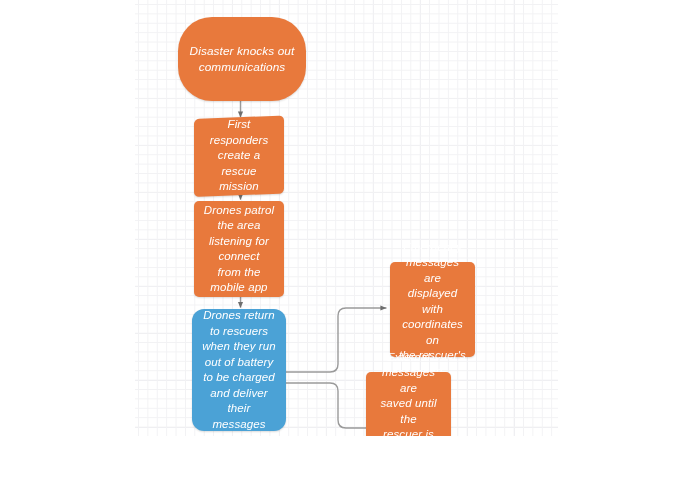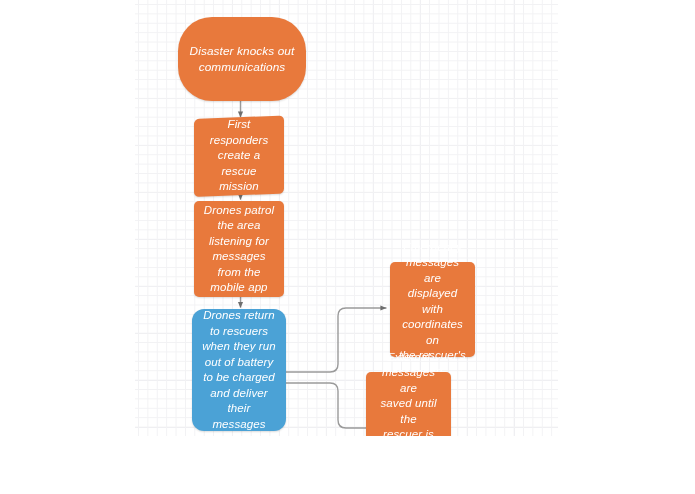--- a/index.html
+++ b/index.html
@@ -142,21 +142,21 @@
     <span class="node-text">First
 responders
 create a
 rescue mission</span>
   </div>
 
   <div class="node orange" id="node-patrol">
     <span class="node-text">Drones patrol
 the area
 listening for
-messages
+connect
 from the
 mobile app</span>
   </div>
 
   <div class="node blue" id="node-return">
     <span class="node-text">Drones return
 to rescuers
 when they run
 out of battery
 to be charged

